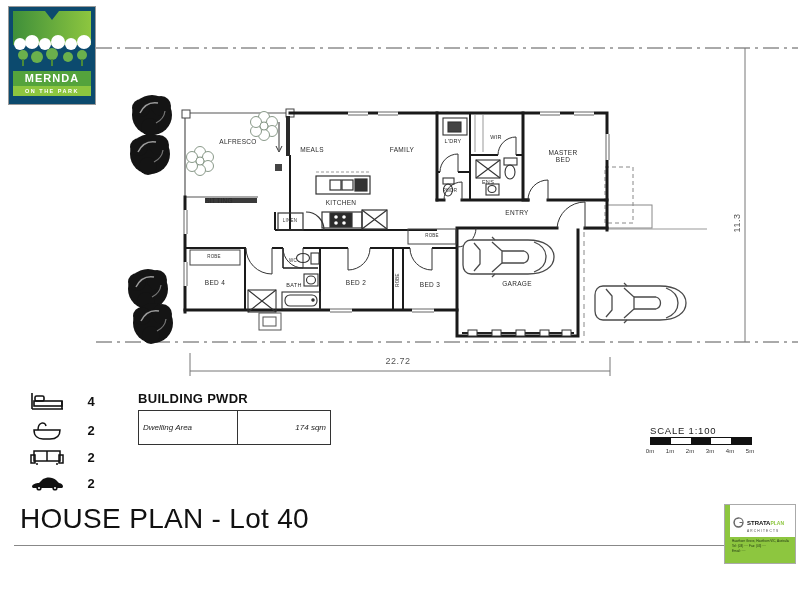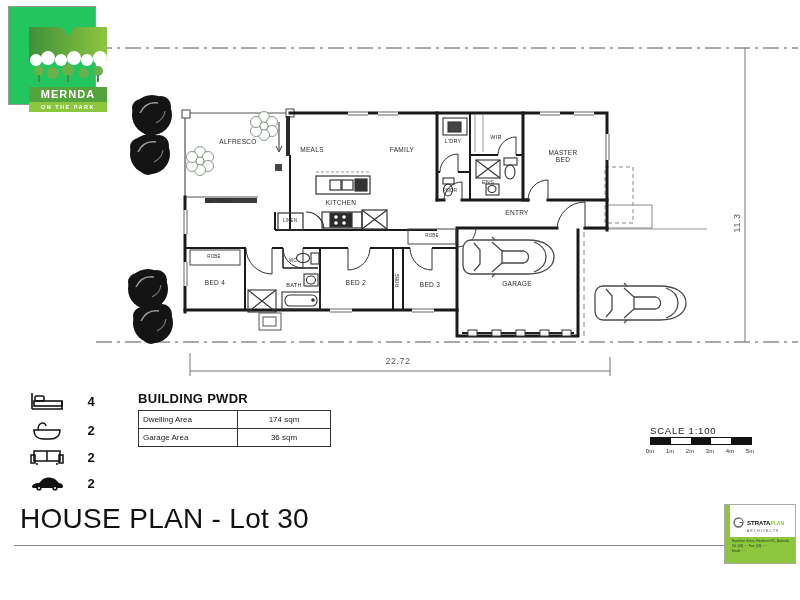--- a/index.html
+++ b/index.html
@@ -11,37 +11,37 @@
   .lbl{position:absolute;transform:translate(-50%,-50%);font-size:6.5px;letter-spacing:.3px;
        color:#2a2a2a;white-space:nowrap;line-height:1.1;}
   .lbl.tiny{font-size:4.5px;letter-spacing:.2px;color:#333;}
   .lbl.wrap{white-space:normal;width:34px;text-align:center;}
   .lbl.rot{transform:translate(-50%,-50%) rotate(-90deg);}
   .dim{position:absolute;transform:translate(-50%,-50%);font-size:9px;color:#555;letter-spacing:.5px;}
   .dim.rot{transform:translate(-50%,-50%) rotate(-90deg);}
 
   
   .logo-box{position:absolute;left:8px;top:6px;width:88px;height:99px;border:1px solid #999;
-            background:#22c55e;box-sizing:border-box;padding:20px;}
+            background:#0c4a6e;box-sizing:border-box;padding:4px;}
   .logo-band1{width:78px;height:15px;background:#54a33c;color:#fff;font-weight:bold;
               font-size:11px;letter-spacing:1px;text-align:center;line-height:15px;}
   .logo-band2{width:78px;height:10px;background:#8dc63f;color:#fff;font-weight:bold;
               font-size:5.5px;letter-spacing:1.5px;text-align:center;line-height:10px;}
 
   
   .legend-row{position:absolute;left:30px;display:flex;align-items:center;gap:20px;}
   .legend-count{font-size:13px;font-weight:600;color:#111;width:14px;text-align:center;}
 
   
   .ba-title{position:absolute;left:138px;top:391px;font-size:13px;font-weight:bold;color:#111;
             letter-spacing:.3px;}
   .ba-table{position:absolute;left:138px;top:410px;border-collapse:collapse;}
-  .ba-table td{border:1.2px solid #333;font-size:8px;color:#222;height:17px;padding:0 4px;}
+  .ba-table td{border:1.2px solid #333;font-size:8px;color:#222;height:17px;padding:8px 4px;font-style:italic;}
   .ba-table td.lab{width:90px;text-align:left;}
-  .ba-table td.val{width:84px;text-align:center;}
+  .ba-table td.val{width:84px;text-align:right;}
 
   
   .scale-block{position:absolute;left:650px;top:425px;width:120px;}
   .scale-label{font-size:9.5px;color:#222;letter-spacing:.8px;margin-bottom:1px;}
   .scale-bar{position:relative;width:100px;height:6px;border:1px solid #111;display:flex;}
   .scale-bar .seg{width:20px;height:100%;}
   .seg.b{background:#111;} .seg.w{background:#fff;}
   .scale-ticks{position:relative;width:100px;height:10px;margin-top:3px;}
   .scale-ticks .tick{position:absolute;top:0;width:20px;margin-left:-10px;text-align:center;
                      font-size:6px;color:#333;}
@@ -355,24 +355,20 @@
     <span class="legend-count">2</span>
   </div>
 
   <div class="ba-title">BUILDING PWDR</div>
   <table class="ba-table">
     <tbody>
         <tr>
       <td class="lab">Dwelling Area</td>
       <td class="val">174 sqm</td>
     </tr>
-    <tr>
-      <td class="lab">Garage Area</td>
-      <td class="val">36 sqm</td>
-    </tr>
   </tbody>
     </table>
 
   <div class="scale-block">
     <div class="scale-label">SCALE 1:100</div>
     <div class="scale-bar">
       <div class="seg b"></div>
       <div class="seg w"></div>
       <div class="seg b"></div>
       <div class="seg w"></div>
@@ -381,21 +377,21 @@
     <div class="scale-ticks">
       <span class="tick" style="left:0">0m</span>
       <span class="tick" style="left:20px">1m</span>
       <span class="tick" style="left:40px">2m</span>
       <span class="tick" style="left:60px">3m</span>
       <span class="tick" style="left:80px">4m</span>
       <span class="tick" style="left:100px">5m</span>
     </div>
   </div>
 
-  <div class="sheet-title">HOUSE PLAN - Lot 30</div>
+  <div class="sheet-title">HOUSE PLAN - Lot 40</div>
   <div class="title-rule"></div>
 
   <div class="arch-badge">
     <div class="arch-stripe"></div>
     <div class="arch-content">
       <div class="arch-top">
         <svg width="11" height="11" viewBox="0 0 11 11">
           <circle cx="5.5" cy="5.5" r="4.6" stroke="#666" stroke-width="1.1" fill="none"></circle>
           <path d="M5.5,1.4 A4.1,4.1 0 1 0 9.6,5.5 L6.5,5.5" stroke="#666" stroke-width="1" fill="none"></path>
         </svg>

